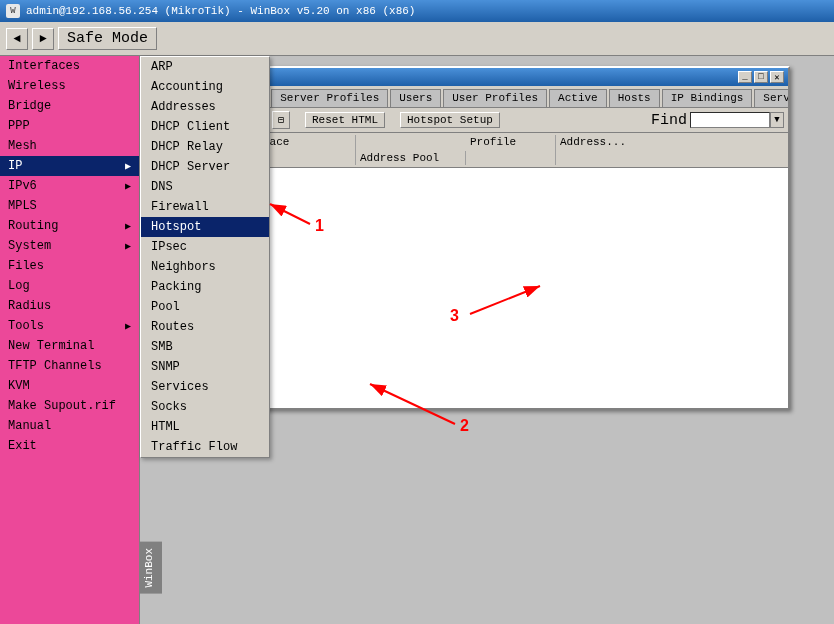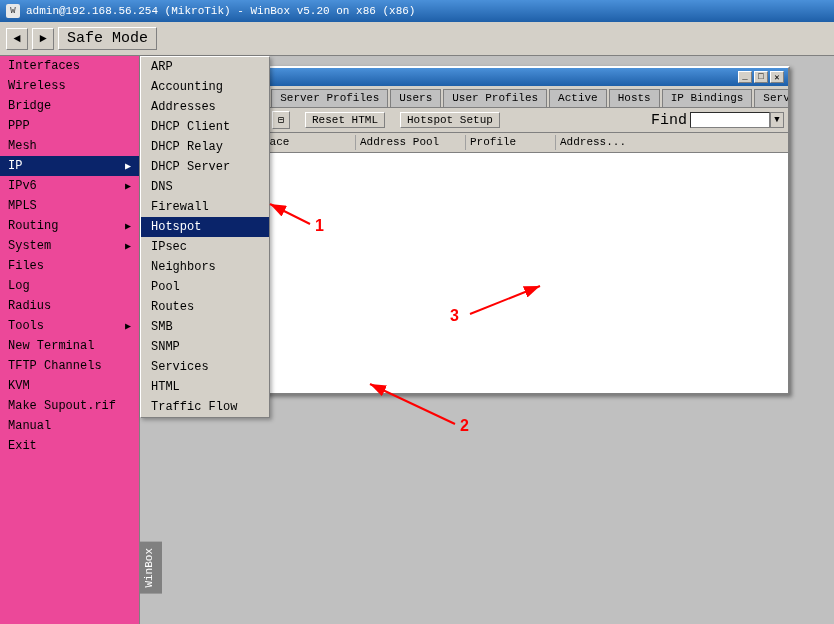--- a/index.html
+++ b/index.html
@@ -387,25 +387,27 @@
     <div class="submenu-item">Accounting</div>
     <div class="submenu-item">Addresses</div>
     <div class="submenu-item">DHCP Client</div>
     <div class="submenu-item">DHCP Relay</div>
     <div class="submenu-item">DHCP Server</div>
     <div class="submenu-item">DNS</div>
     <div class="submenu-item">Firewall</div>
     <div class="submenu-item highlighted">Hotspot</div>
     <div class="submenu-item">IPsec</div>
     <div class="submenu-item">Neighbors</div>
+    <div class="submenu-item">Packing</div>
     <div class="submenu-item">Pool</div>
     <div class="submenu-item">Routes</div>
     <div class="submenu-item">SMB</div>
     <div class="submenu-item">SNMP</div>
     <div class="submenu-item">Services</div>
+    <div class="submenu-item">Socks</div>
     <div class="submenu-item">HTML</div>
     <div class="submenu-item">Traffic Flow</div>
   </div>
 
   <div class="desktop">
 
     <div class="hotspot-window">
 
       <div class="window-title-bar">
         <span>Hotspot</span>
@@ -437,21 +439,21 @@
         <div class="win-search">
           <span style="font-size:15px; margin-right:3px;padding-left:28px;">Find</span>
           <input type="text" style="width: 80px; height: 16px; font-size: 11px; border: 1px inset rgb(128, 128, 128);">
           <div class="win-search-down">▼</div>
         </div>
       </div>
 
       <div class="table-header">
         <div class="table-col" style="width:20px;">✓</div>
         <div class="table-col" style="width:130px;">Interface</div>
-        <div class="table-col" style="width:110px;">Address Pool</div>
+        <div class="table-col" style="width:110px;margin-top:16px;">Address Pool</div>
         <div class="table-col" style="width:90px;">Profile</div>
         <div class="table-col" style="width:90px;">Address...</div>
       </div>
 
       <div class="table-body"></div>
 
     </div>
 
     <div class="winbox-label">WinBox</div>
 

